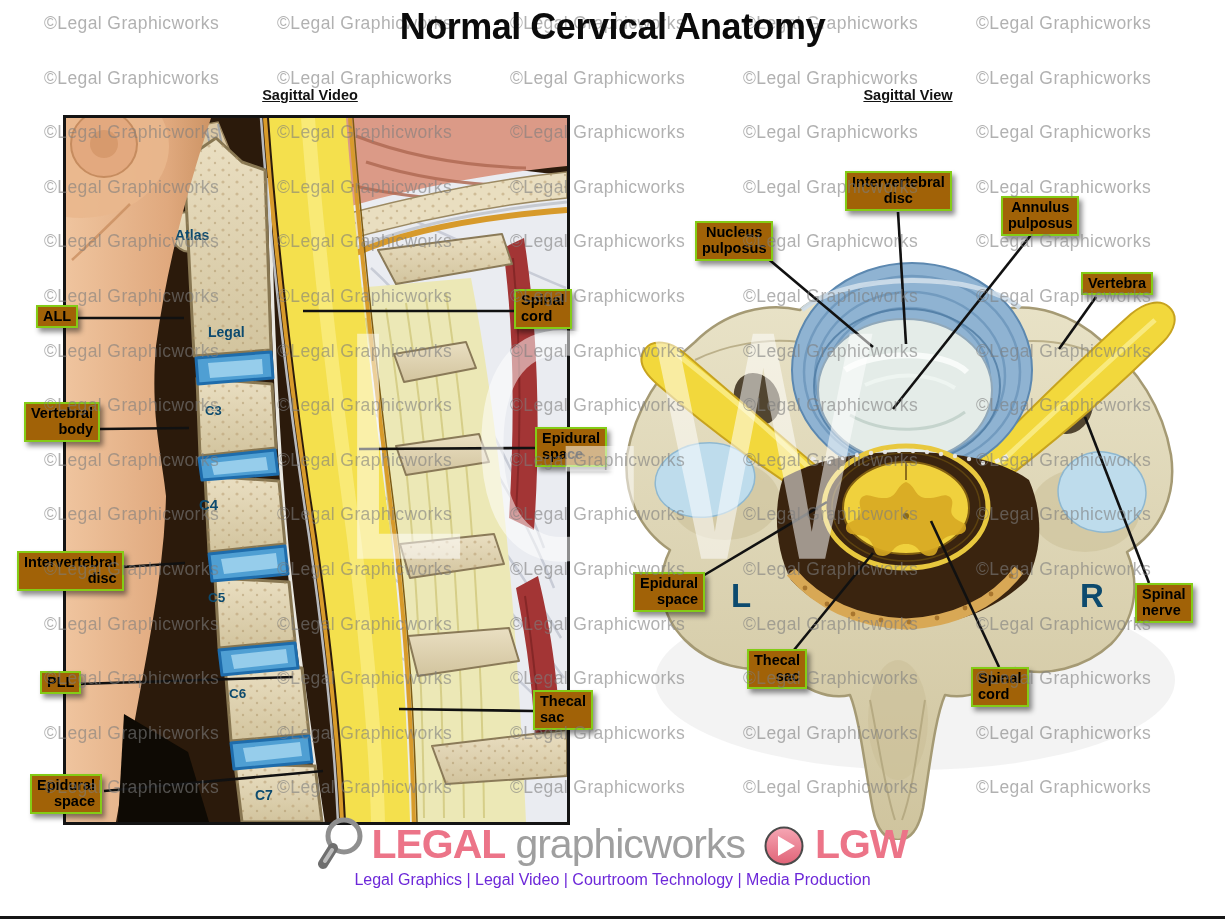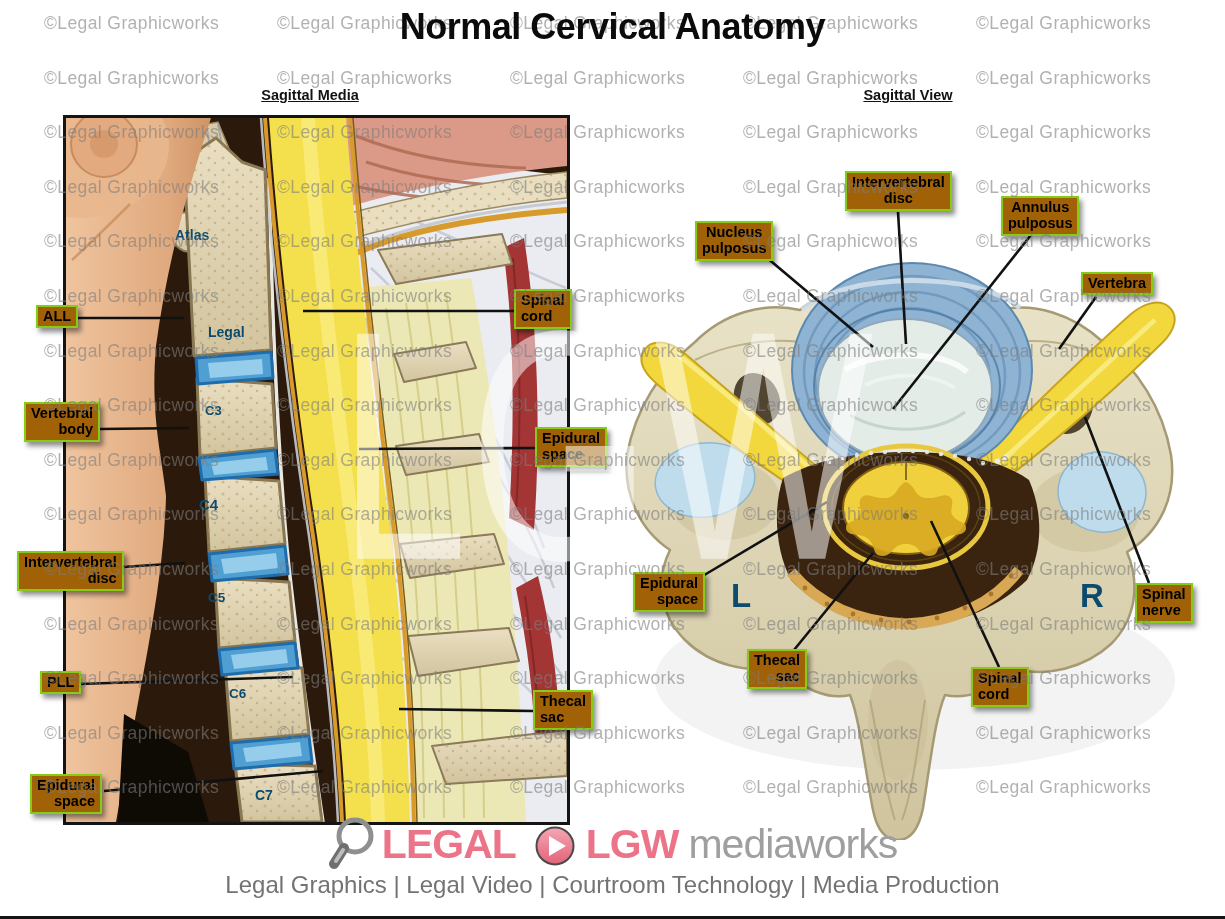--- a/index.html
+++ b/index.html
@@ -26,22 +26,22 @@
   #bigwm{position:absolute;left:338px;top:282px;font-size:292px;line-height:1;font-weight:500;
          color:rgba(255,255,255,0.52);z-index:35;transform:scale(0.8,1.12);
          transform-origin:left top;letter-spacing:2px;pointer-events:none;}
   .wm{position:absolute;font-size:17.5px;font-weight:500;letter-spacing:0.4px;
          color:rgba(125,125,125,0.60);white-space:nowrap;z-index:40;pointer-events:none;}
   
   #brand{position:absolute;top:814px;left:0;width:100%;display:flex;justify-content:center;
          align-items:center;gap:10px;z-index:50;}
   .brand-pink{color:#ec7488;font-weight:bold;font-size:41px;letter-spacing:-1px;}
   .brand-gray{color:#9f9f9f;font-size:41px;letter-spacing:-1px;}
-  #tagline{position:absolute;top:871px;left:0;width:100%;text-align:center;font-size:24px;
-         color:#737373;z-index:50;}
+  #tagline{position:absolute;top:871px;left:0;width:100%;text-align:center;font-size:16px;
+         color:#6d28d9;z-index:50;}
   #bottombar{position:absolute;bottom:0;left:0;width:100%;height:3px;background:#151515;z-index:60;}
 </style>
 </head>
 <body>
 
 <div id="stage">
 
   <div id="sag-frame">
     <svg width="501" height="704" viewBox="0 0 501 704">
       <defs>
@@ -278,42 +278,42 @@
       <line x1="1096" y1="297" x2="1059" y2="349" stroke="#111111" stroke-width="2.6"></line>
       <line x1="701" y1="577" x2="827" y2="502" stroke="#111111" stroke-width="2.6"></line>
       <line x1="794" y1="650" x2="873" y2="553" stroke="#111111" stroke-width="2.6"></line>
       <line x1="999" y1="667" x2="931" y2="521" stroke="#111111" stroke-width="2.6"></line>
       <line x1="1149" y1="583" x2="1085" y2="417" stroke="#111111" stroke-width="2.6"></line>
     </svg>
 
   <div id="bigwm">LGW</div>
 
   <div id="title">Normal Cervical Anatomy</div>
-  <div id="sag-heading" class="view-heading">Sagittal Media</div>
+  <div id="sag-heading" class="view-heading">Sagittal Video</div>
   <div id="sup-heading" class="view-heading">Sagittal View</div>
 
   <div id="brand">
     <svg width="50" height="60" viewBox="0 0 50 60" style="margin-right:-6px">
       <circle cx="27" cy="22" r="16" fill="none" stroke="#8f8f8f" stroke-width="5"></circle>
       <line x1="16" y1="34" x2="6" y2="50" stroke="#6f6f6f" stroke-width="10" stroke-linecap="round"></line>
       <line x1="15" y1="36" x2="8" y2="47" stroke="#bdbdbd" stroke-width="4" stroke-linecap="round"></line>
     </svg>
     <span class="brand-pink">LEGAL</span>
+    <span class="brand-gray">graphicworks</span>
     <svg width="42" height="42" viewBox="0 0 42 42" style="margin:0 0 -4px 8px">
       <defs>
           <linearGradient id="pg" x1="0" y1="0" x2="0" y2="1">
         <stop offset="0" stop-color="#f6a6b4"></stop>
             <stop offset="1" stop-color="#e06377"></stop>
           </linearGradient>
         </defs>
       <circle cx="21" cy="21" r="18.5" fill="url(#pg)" stroke="#4a4a4a" stroke-width="2"></circle>
       <path d="M15,11 L15,31 L32,21 Z" fill="#ffffff"></path>
     </svg>
     <span class="brand-pink">LGW</span>
-    <span class="brand-gray">mediaworks</span>
   </div>
   <div id="tagline">Legal Graphics | Legal Video | Courtroom Technology | Media Production</div>
   <div id="bottombar"></div>
 <div class="label" style="left: 36px; top: 305px; text-align: right;">
       <div>ALL</div>
     </div>
     <div class="label" style="left: 24px; top: 402px; text-align: right;">
       <div>Vertebral</div>
       <div>body</div>
     </div>

